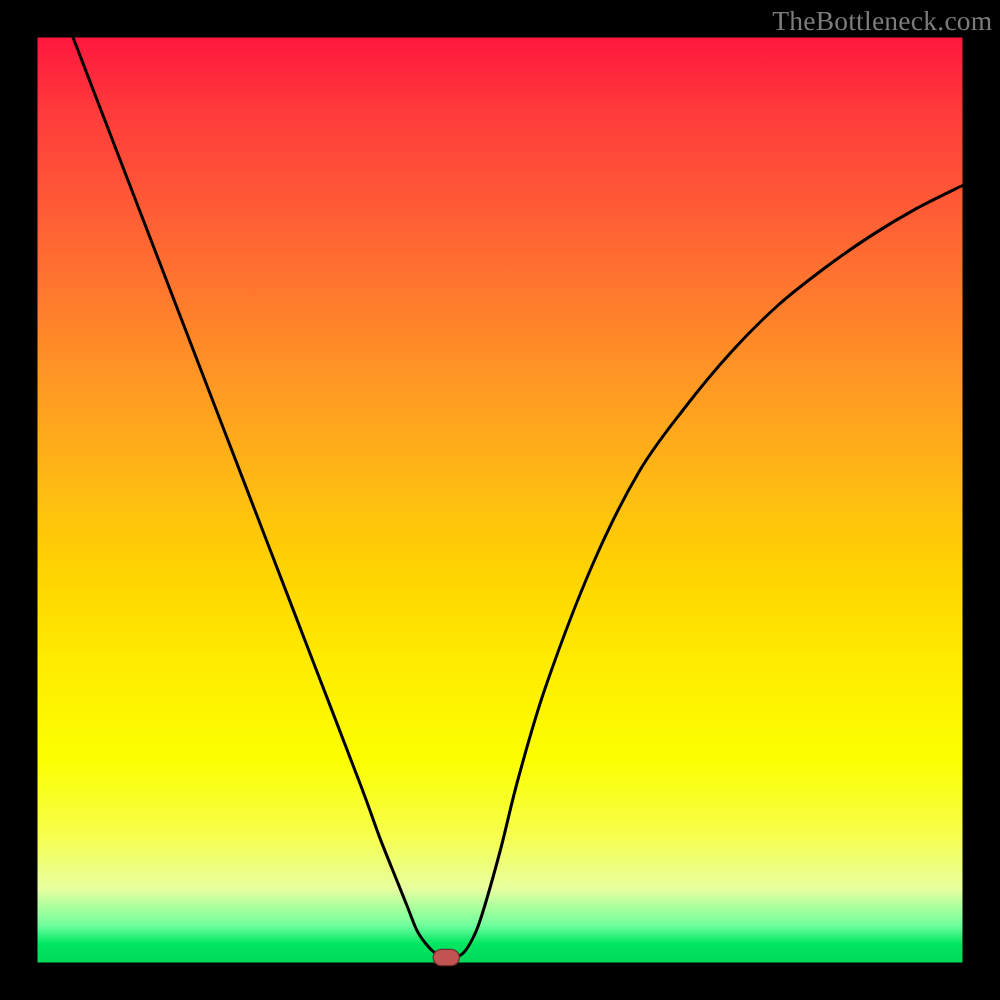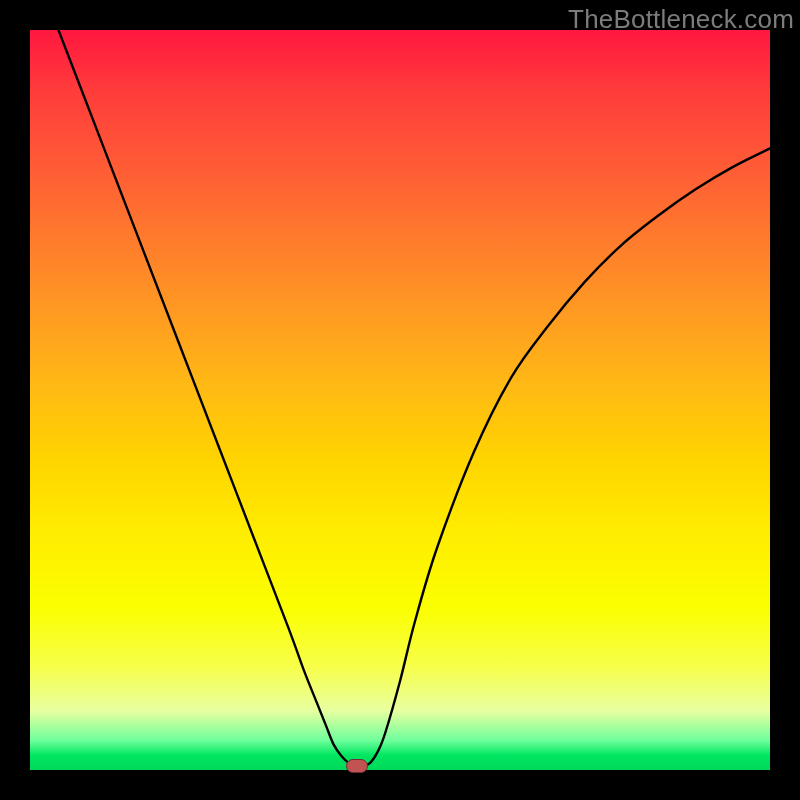--- a/index.html
+++ b/index.html
@@ -30,22 +30,22 @@
       #e8ffa0 92%,
       #6fff9c 96%,
       #00e661 98%,
       #00d85a 100%
     );
   }
   .watermark {
     position: absolute;
     top: 4px;
     right: 6px;
-    font-family: Liberation Sans, sans-serif;
-    font-size: 26px;
+    font-family: Liberation Serif, serif;
+    font-size: 22px;
     color: #7c7c7c;
     letter-spacing: 0.2px;
     user-select: none;
   }
   .chart-svg {
     position: absolute;
     left: 0;
     top: 0;
     width: 740px;
     height: 740px;

